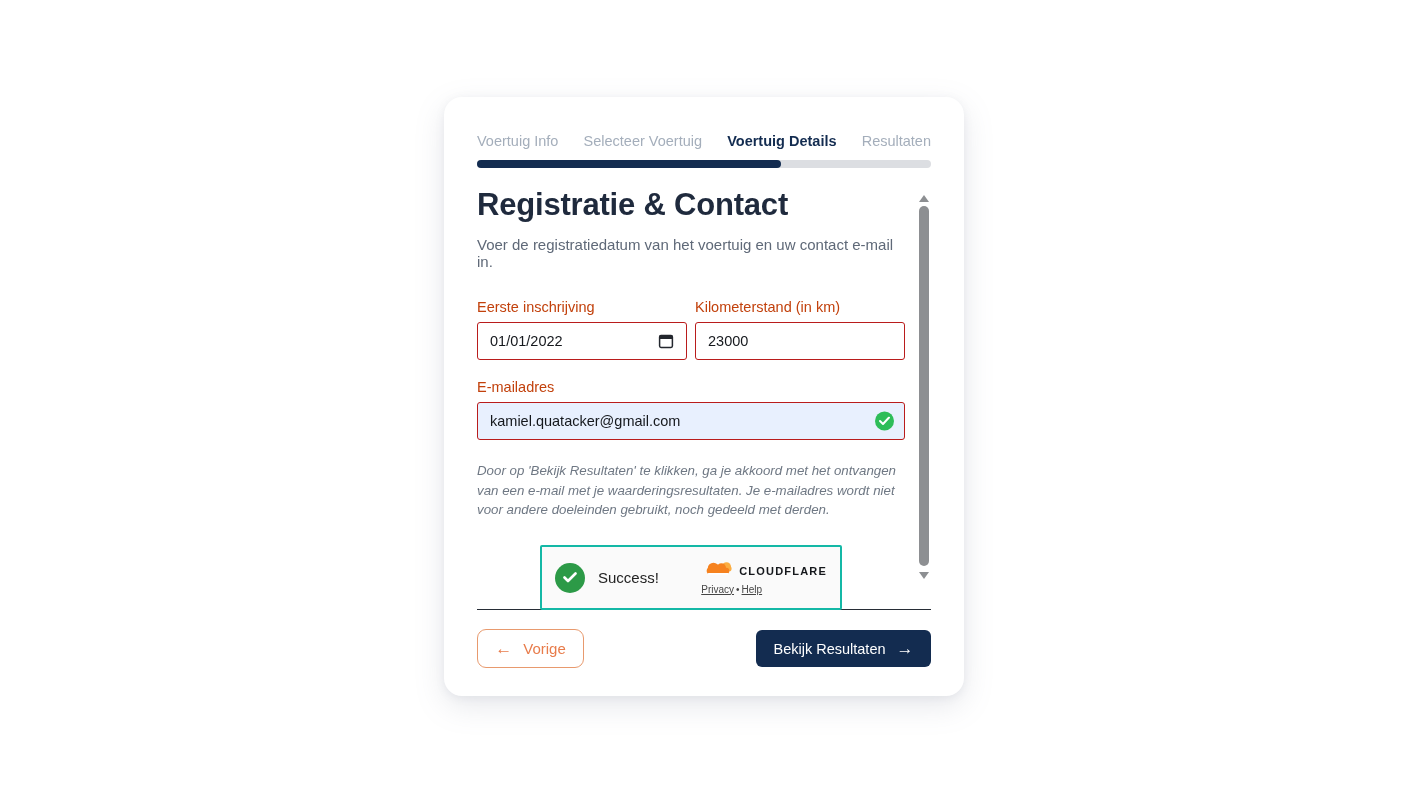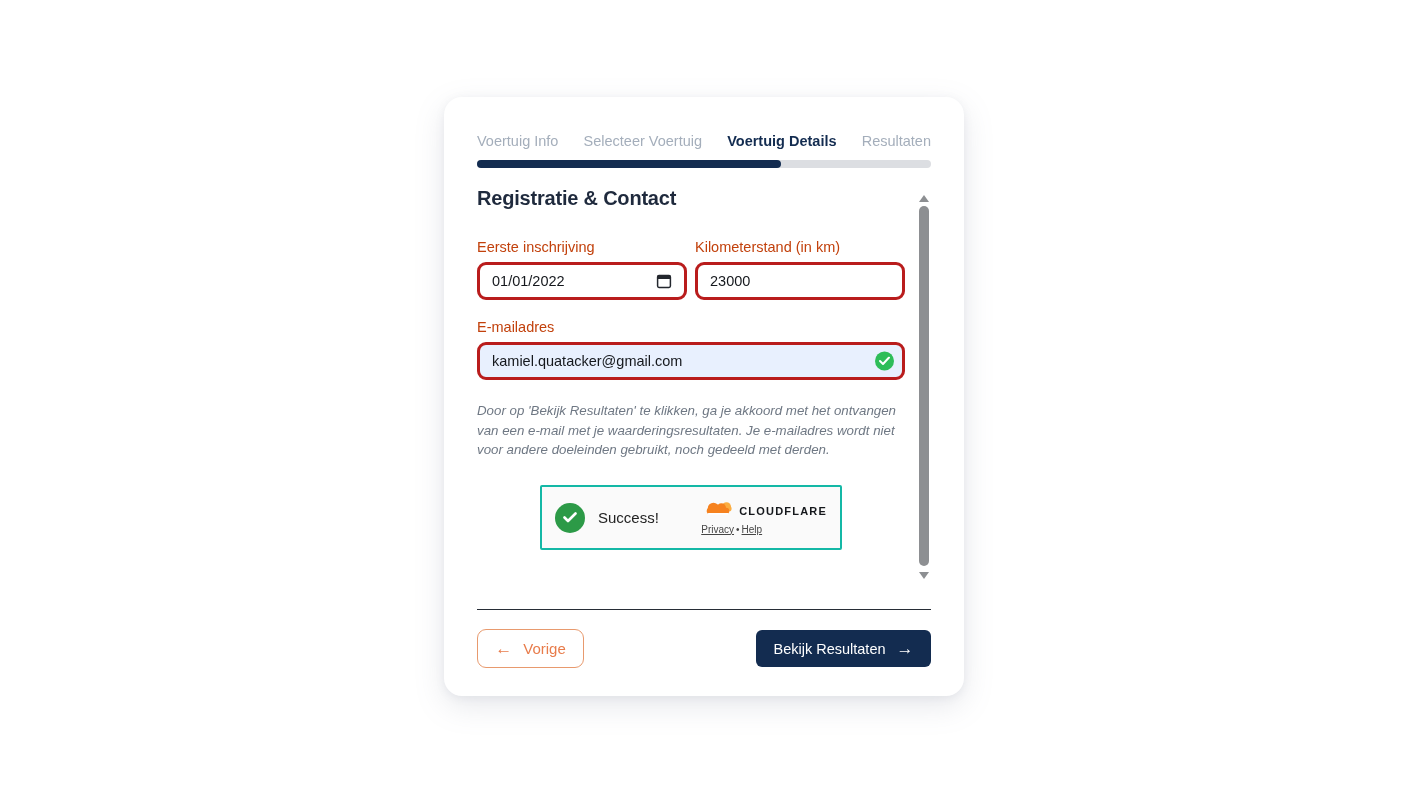--- a/index.html
+++ b/index.html
@@ -26,29 +26,29 @@
   .scrollbar { position:absolute; right:0; top:8px; bottom:8px; width:14px;
     display:flex; flex-direction:column; align-items:center; }
   .sb-arrow-up { width:0; height:0; border-left:5px solid transparent;
     border-right:5px solid transparent; border-bottom:7px solid #8d8f92; }
   .sb-track { flex:1; width:10px; margin:4px 0; position:relative; }
   .sb-thumb { position:absolute; top:0; bottom:2px; left:0; width:10px;
     background:#8d8f92; border-radius:6px; }
   .sb-arrow-down { width:0; height:0; border-left:5px solid transparent;
     border-right:5px solid transparent; border-top:7px solid #8d8f92; }
 
-  h1 { margin-top:14px; font-size:20px; color:#1f2a3d; letter-spacing:-.2px; }
+  h1 { margin-top:14px; font-size:31px; color:#1f2a3d; letter-spacing:-.2px; }
   .subtitle { margin-top:13px; font-size:15px; color:#5f6978; }
 
   .fields-row { display:flex; gap:8px; margin-top:29px; }
   .field { flex:1; min-width:0; }
   .field-label { display:block; font-size:14.5px; color:#c2410c; margin-bottom:7px; }
 
   .input, input.input {
-    width:100%; height:38px; border:3px solid #b91c1c; border-radius:9px;
+    width:100%; height:38px; border:1px solid #b91c1c; border-radius:3px;
     padding:0 12px; font-size:14.5px; color:#15181d; background:#fff;
     font-family:"Liberation Sans", sans-serif; outline:none;
     display:flex; align-items:center;
   }
   .date-box { justify-content:space-between; cursor:text; }
   .cal-icon { display:inline-flex; cursor:pointer; }
 
   .email-wrap { position:relative; margin-top:19px; }
   input.email-input { background:#e8f0fe; padding-right:56px; }
   .check-badge { position:absolute; right:11px; top:50%; transform:translateY(-50%);
@@ -97,20 +97,21 @@
     <span class="tab">Resultaten</span>
   </div>
 
   <div class="progress-track">
     <div class="progress-fill" style="width:67%"></div>
   </div>
 
   <div class="scroll-region">
 
     <h1>Registratie &amp; Contact</h1>
+    <p class="subtitle">Voer de registratiedatum van het voertuig en uw contact e-mail in.</p>
 
     <div class="fields-row">
       <div class="field">
         <label class="field-label">Eerste inschrijving</label>
         <div class="input date-box">
           <span>01/01/2022</span>
           <span class="cal-icon">
             <svg width="16" height="16" viewBox="0 0 16 16">
               <rect x="1.6" y="2.6" width="12.8" height="11.8" rx="1.4" fill="none" stroke="#23272e" stroke-width="1.5"></rect>
               <rect x="1.6" y="2.6" width="12.8" height="3.4" fill="#23272e"></rect>

